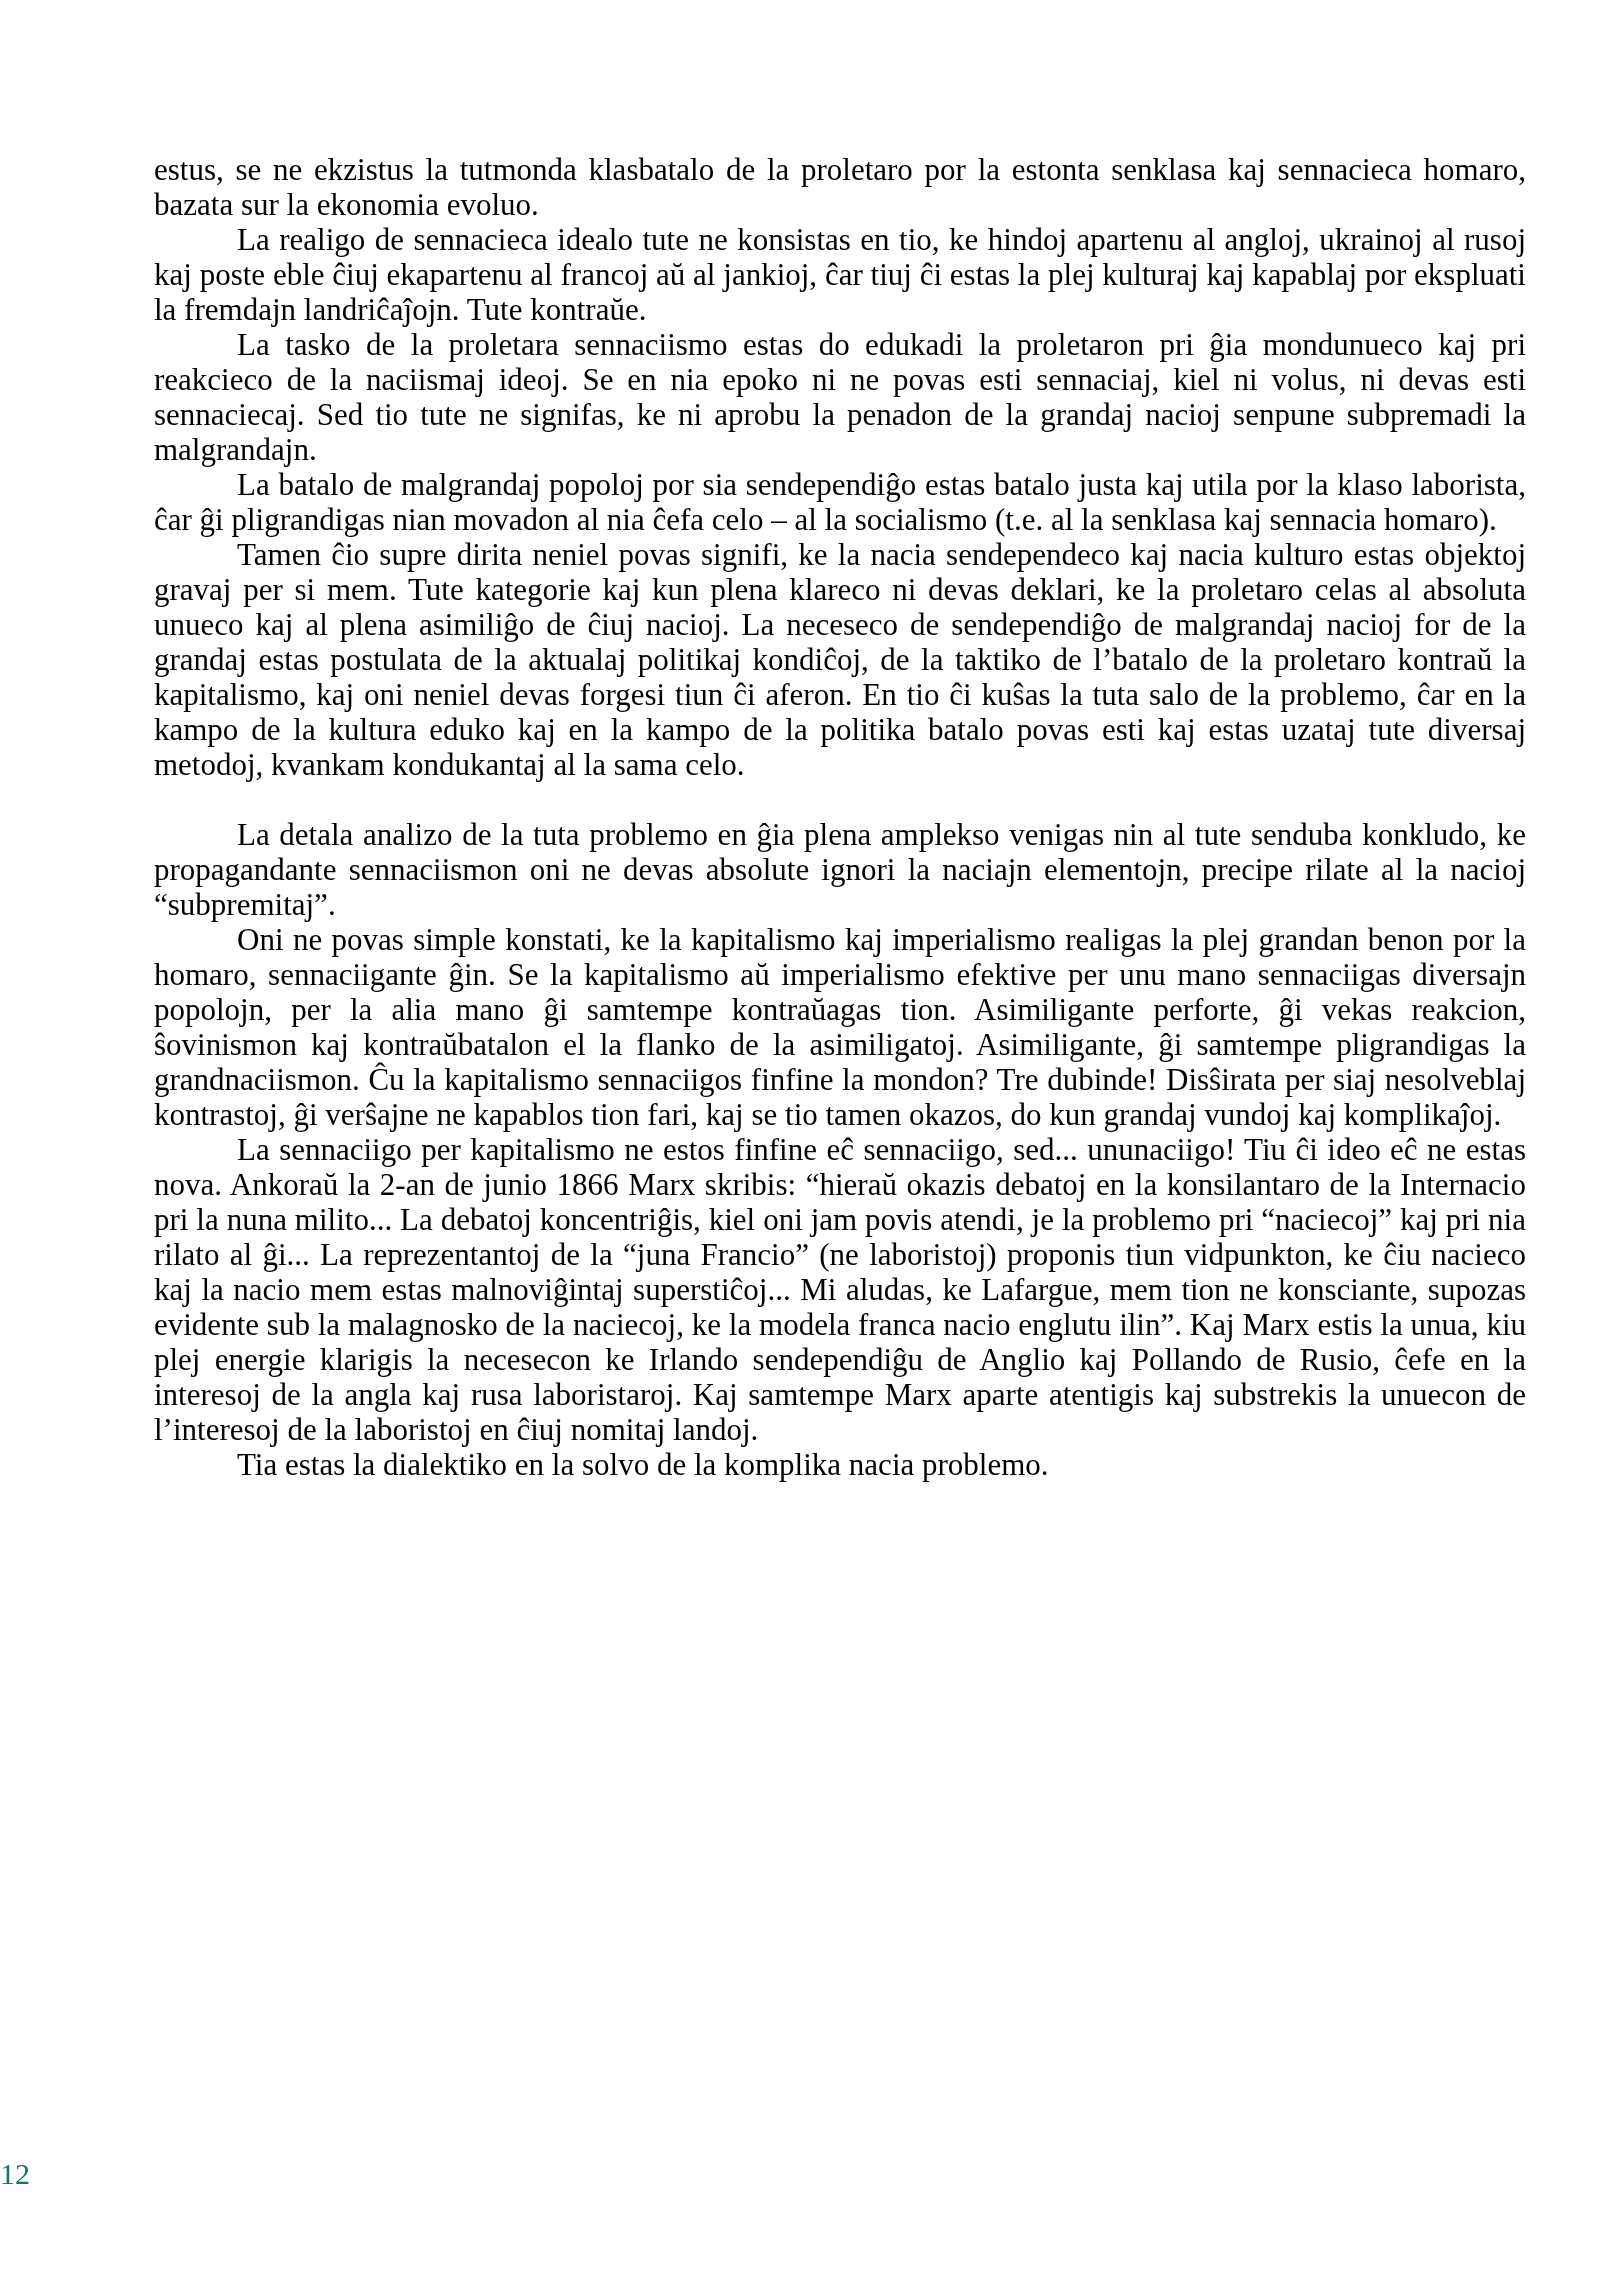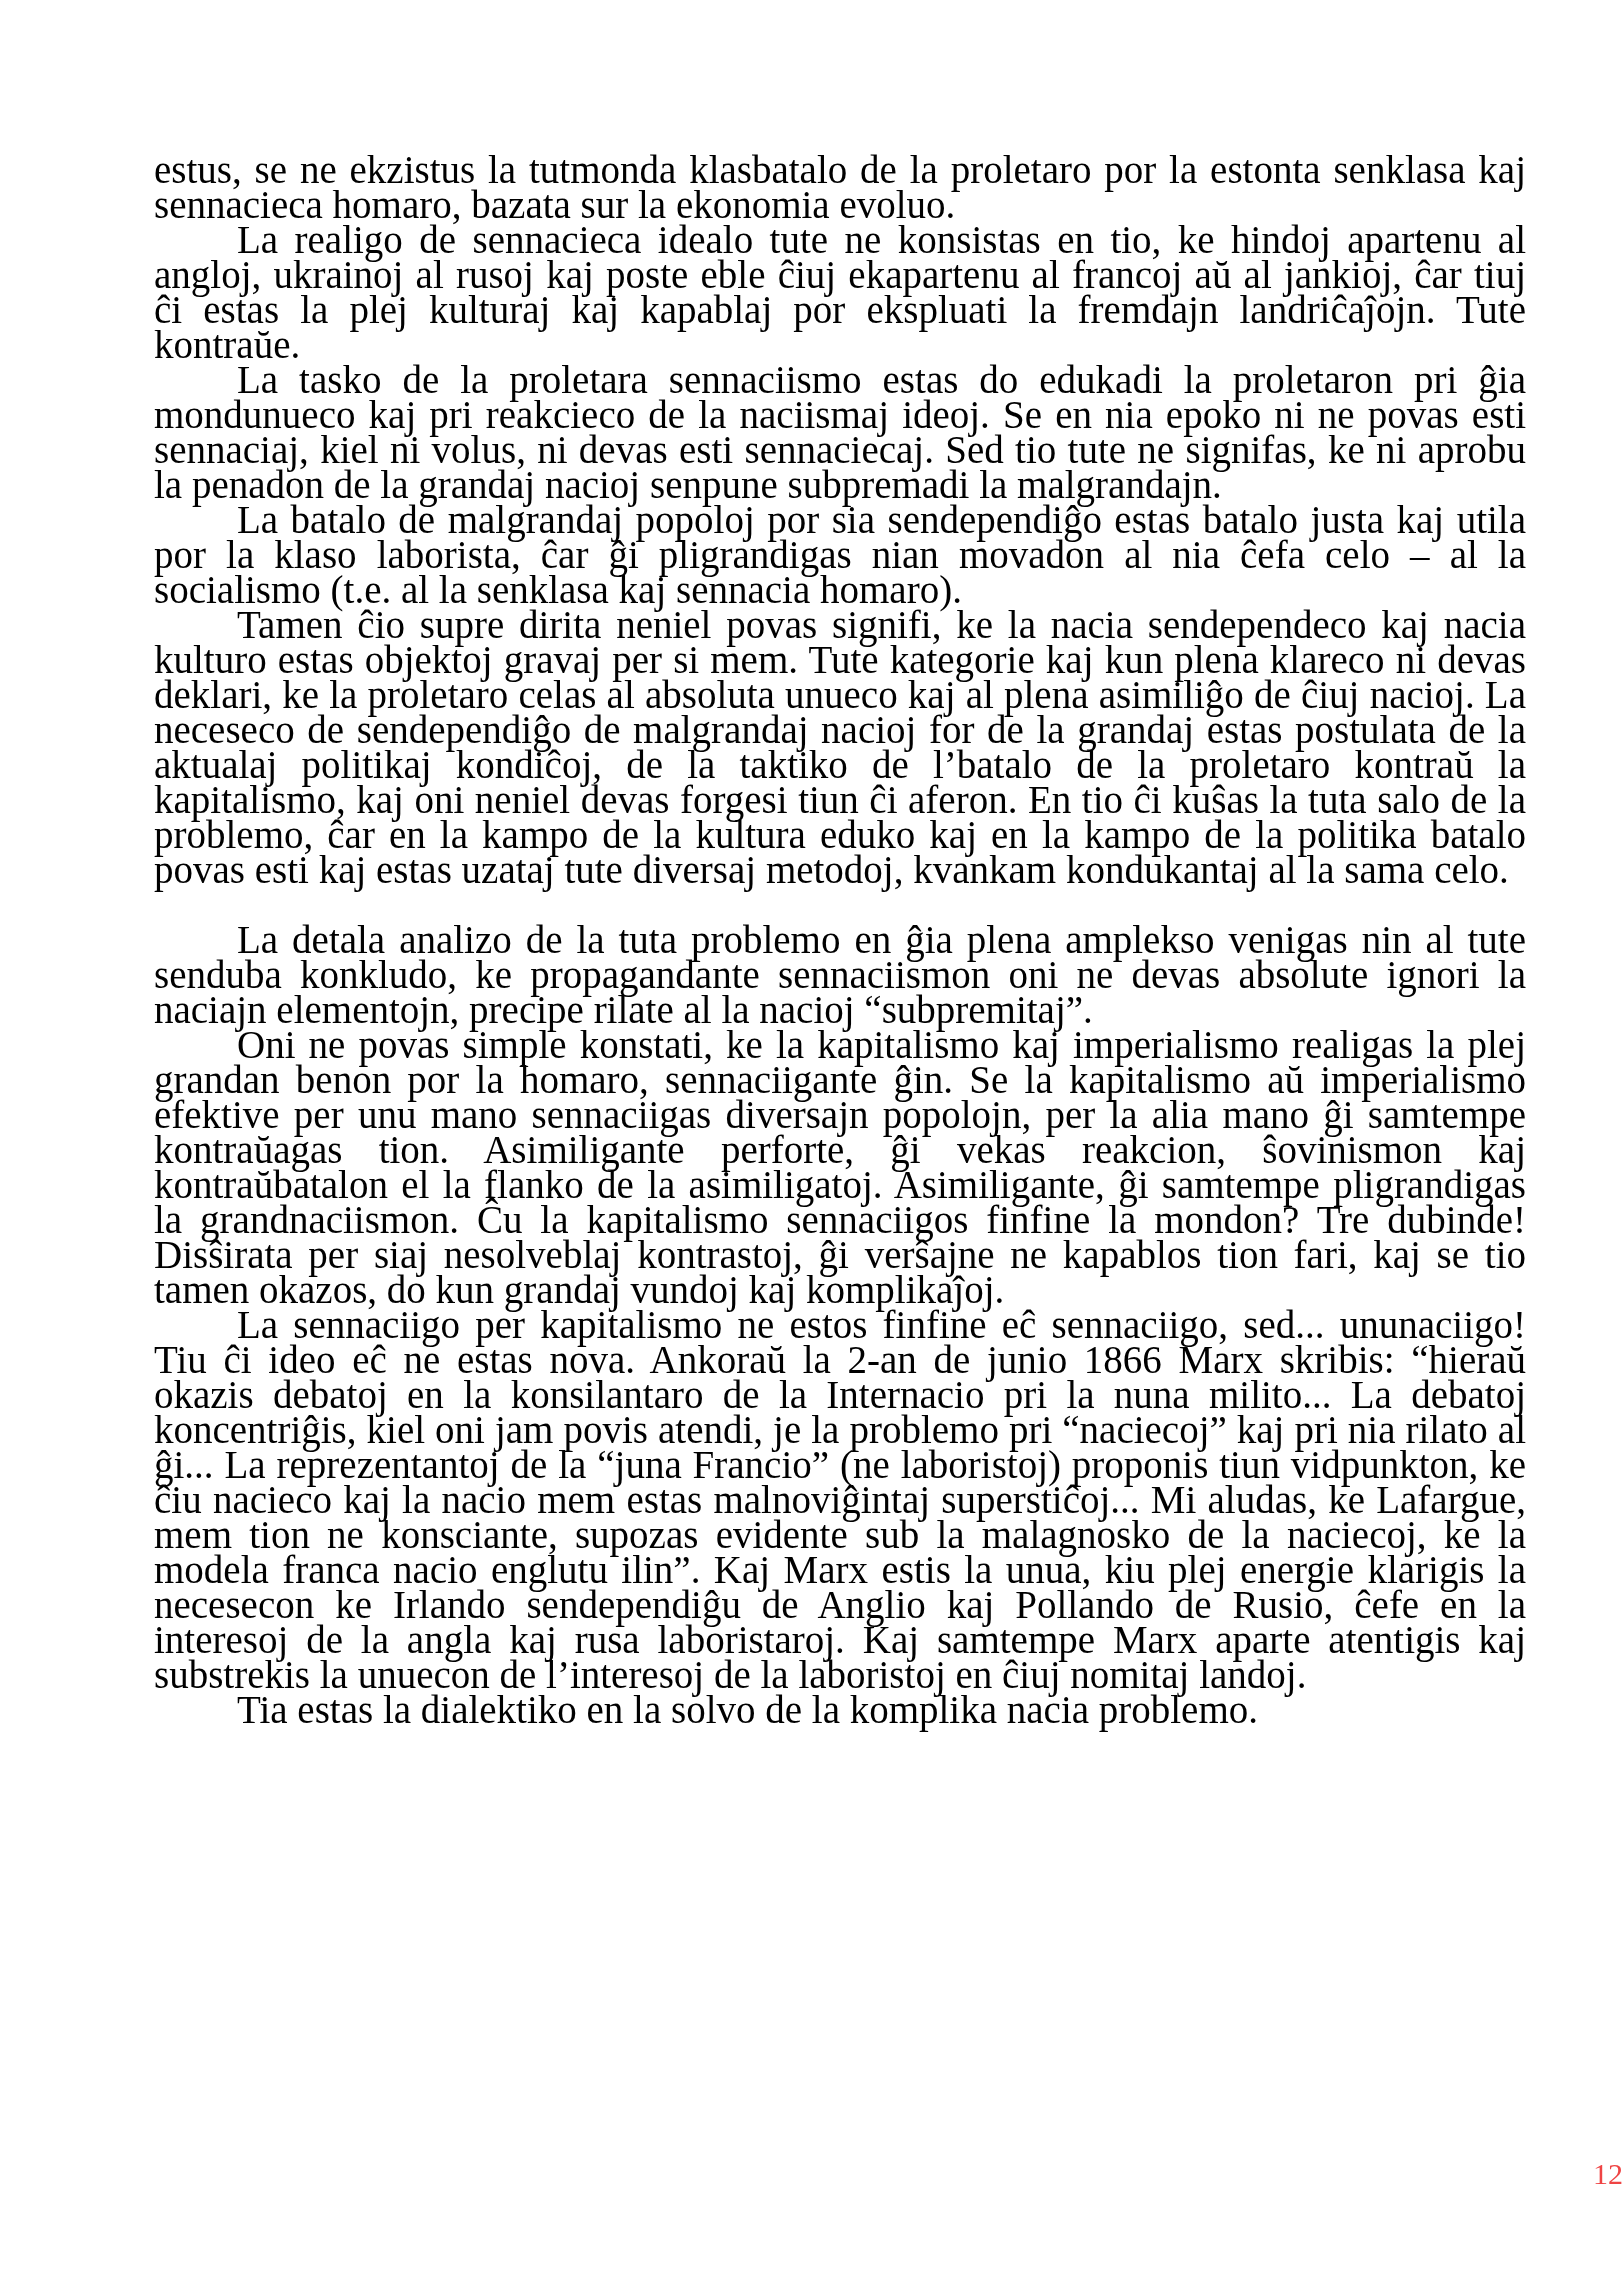--- a/index.html
+++ b/index.html
@@ -3,36 +3,36 @@
 <meta charset="utf-8">
 <style>
   html, body { margin: 0; padding: 0; background: #ffffff; }
   body { width: 1623px; height: 2295px; position: relative; overflow: hidden; }
   .page {
     position: absolute;
     left: 154px;
     top: 152px;
     width: 1372px;
     font-family: "Liberation Serif", "DejaVu Serif", serif;
-    font-size: 39px;
+    font-size: 31px;
     line-height: 35px;
     color: #000000;
     text-align: justify;
   }
   .para { margin: 0; text-indent: 83px; }
   .para.noindent { text-indent: 0; }
   .spacer { height: 35px; }
   .page-number {
     position: absolute;
     left: 0; right: 0;
     top: 2157px;
-    text-align: right;
+    text-align: left;
     font-family: "Liberation Serif", "DejaVu Serif", serif;
     font-size: 30px;
-    color: #ef4444;
+    color: #0f766e;
   }
 </style>
 </head>
 <body>
 
 <div class="page">
   <p class="para noindent">estus, se ne ekzistus la tutmonda klasbatalo de la proletaro por la estonta senklasa kaj sennacieca homaro, bazata sur la ekonomia evoluo.</p>
   <p class="para">La realigo de sennacieca idealo tute ne konsistas en tio, ke hindoj apartenu al angloj, ukrainoj al rusoj kaj poste eble ĉiuj ekapartenu al francoj aŭ al jankioj, ĉar tiuj ĉi estas la plej kulturaj kaj kapablaj por ekspluati la fremdajn landriĉaĵojn.  Tute kontraŭe.</p>
   <p class="para">La tasko de la proletara sennaciismo estas do edukadi la proletaron pri ĝia mondunueco kaj pri reakcieco de la naciismaj ideoj. Se en nia epoko ni ne povas esti sennaciaj, kiel ni volus, ni devas esti sennaciecaj. Sed tio tute ne signifas, ke ni aprobu la penadon de la grandaj nacioj senpune subpremadi la malgrandajn.</p>
   <p class="para">La batalo de malgrandaj popoloj por sia sendependiĝo estas batalo justa kaj utila por la klaso laborista, ĉar ĝi pligrandigas nian movadon al nia ĉefa celo – al la socialismo (t.e. al la senklasa kaj sennacia homaro).</p>

